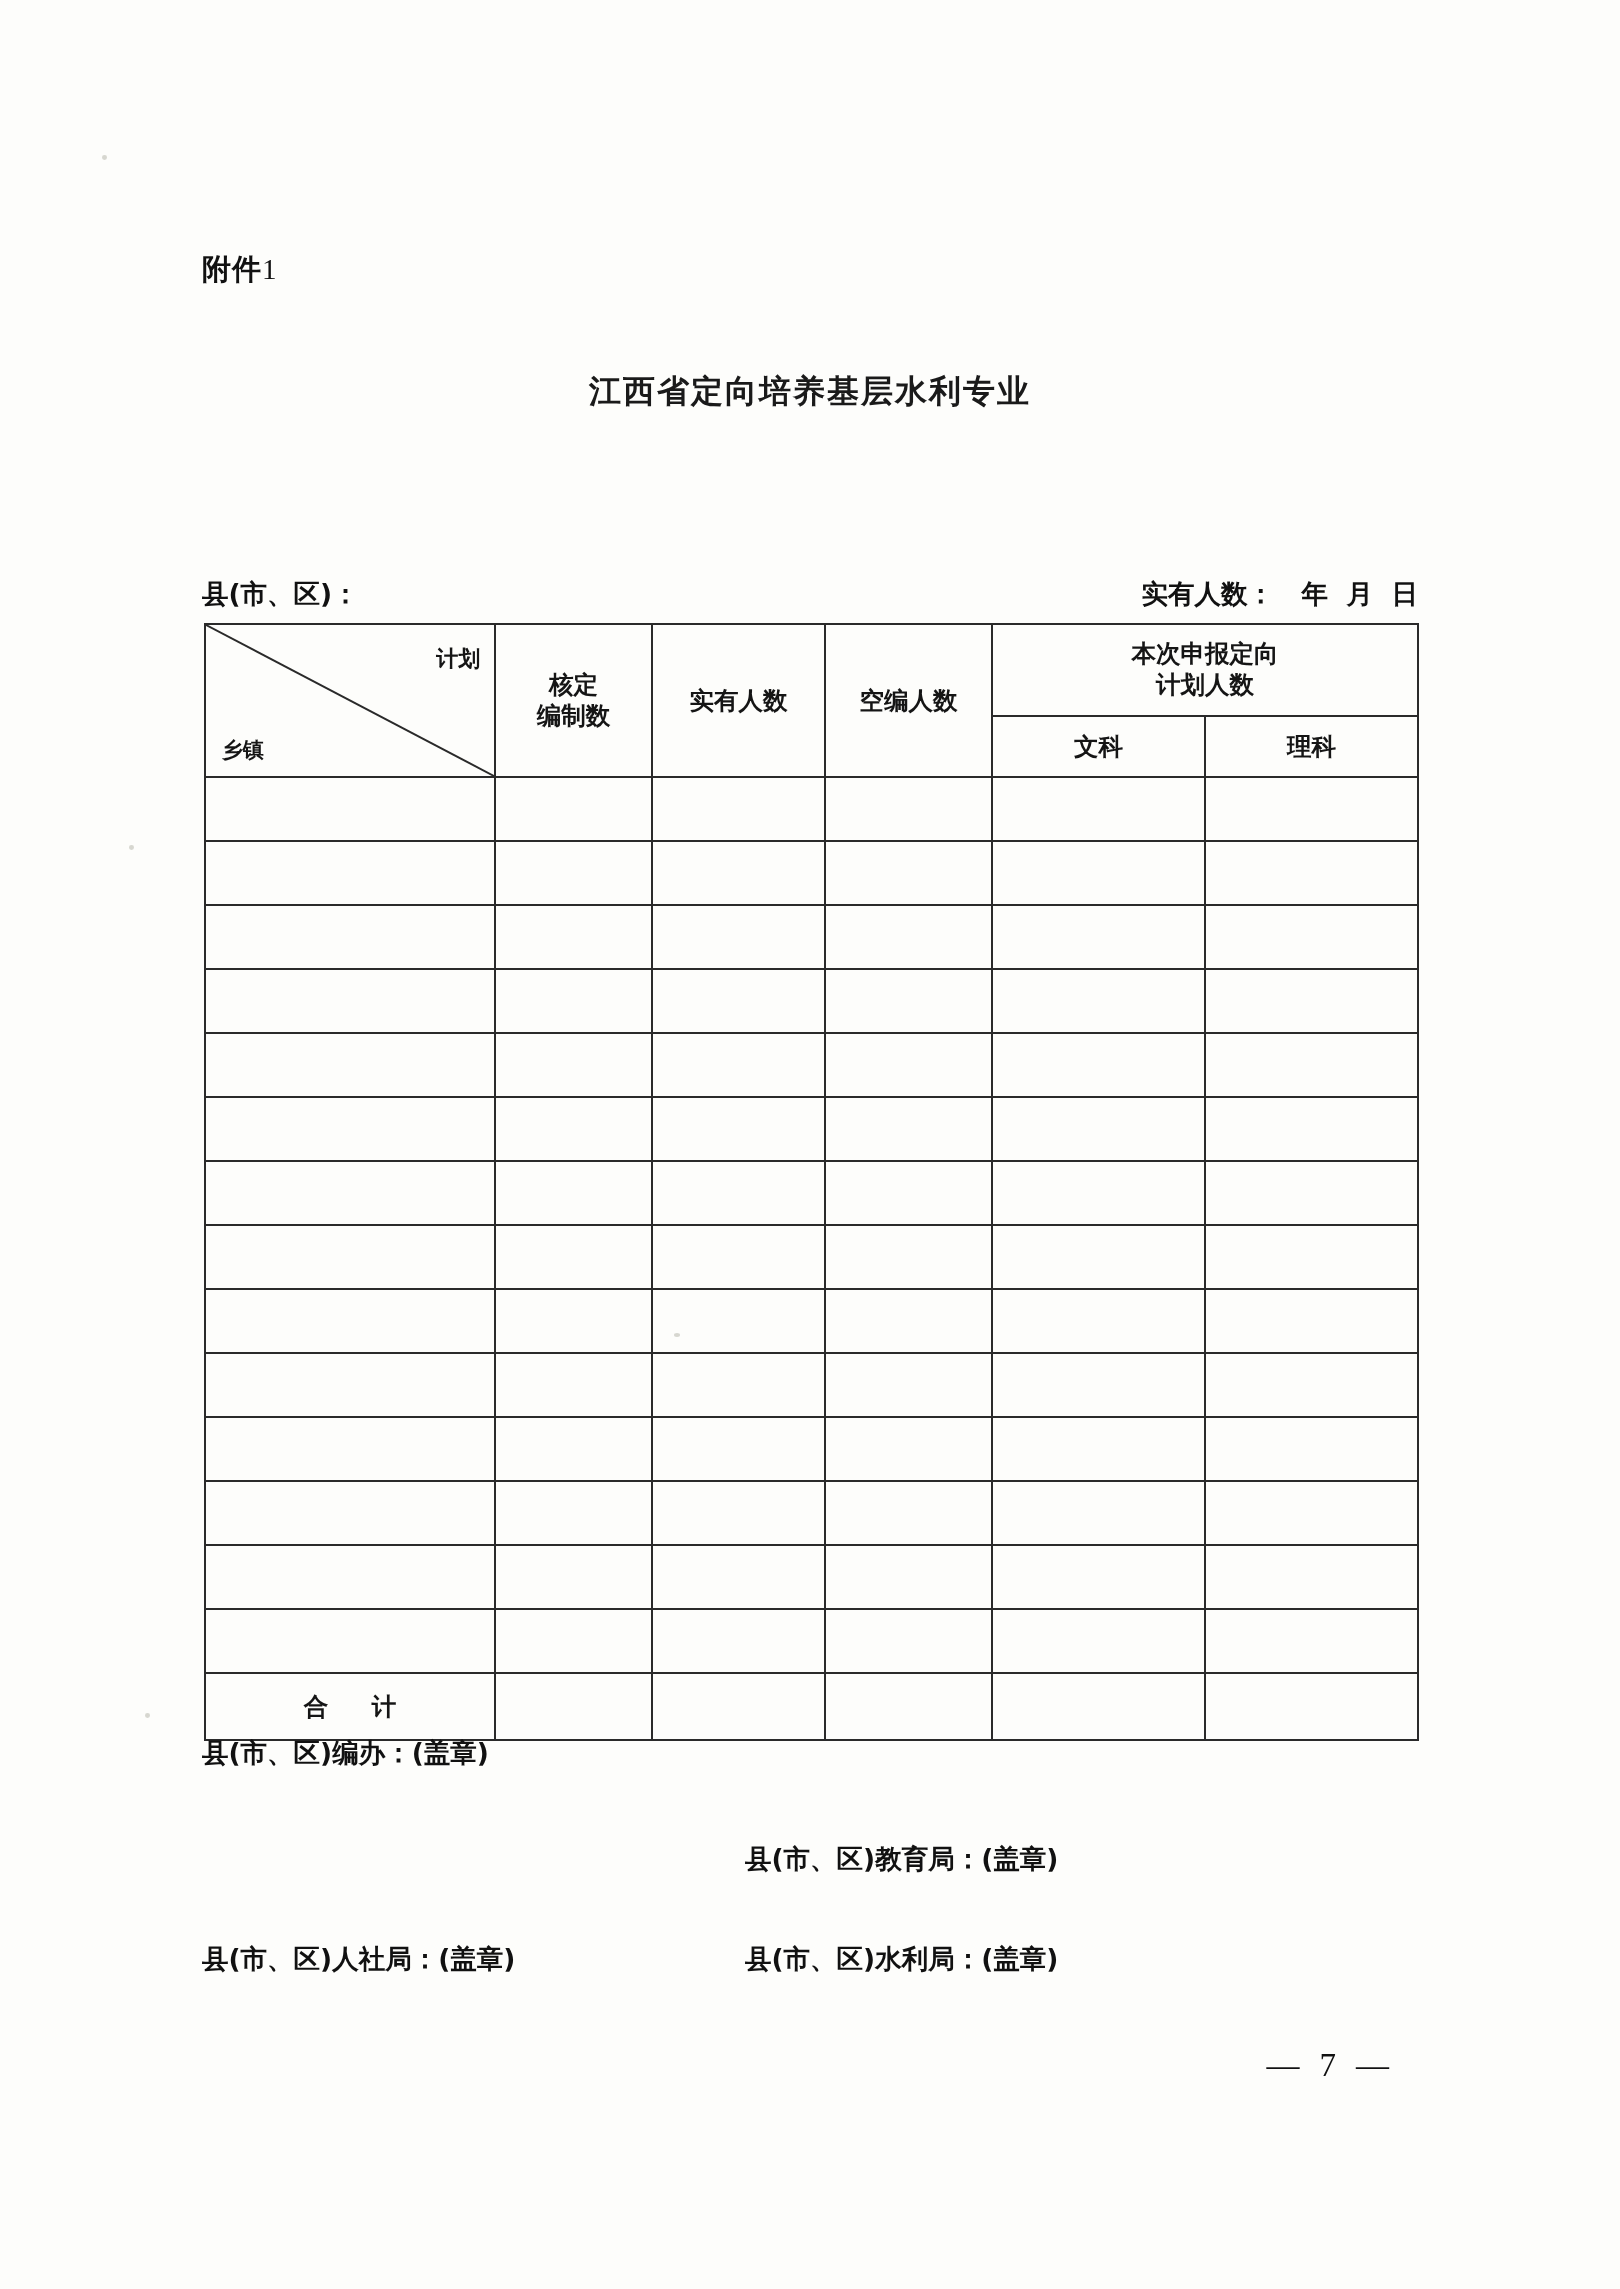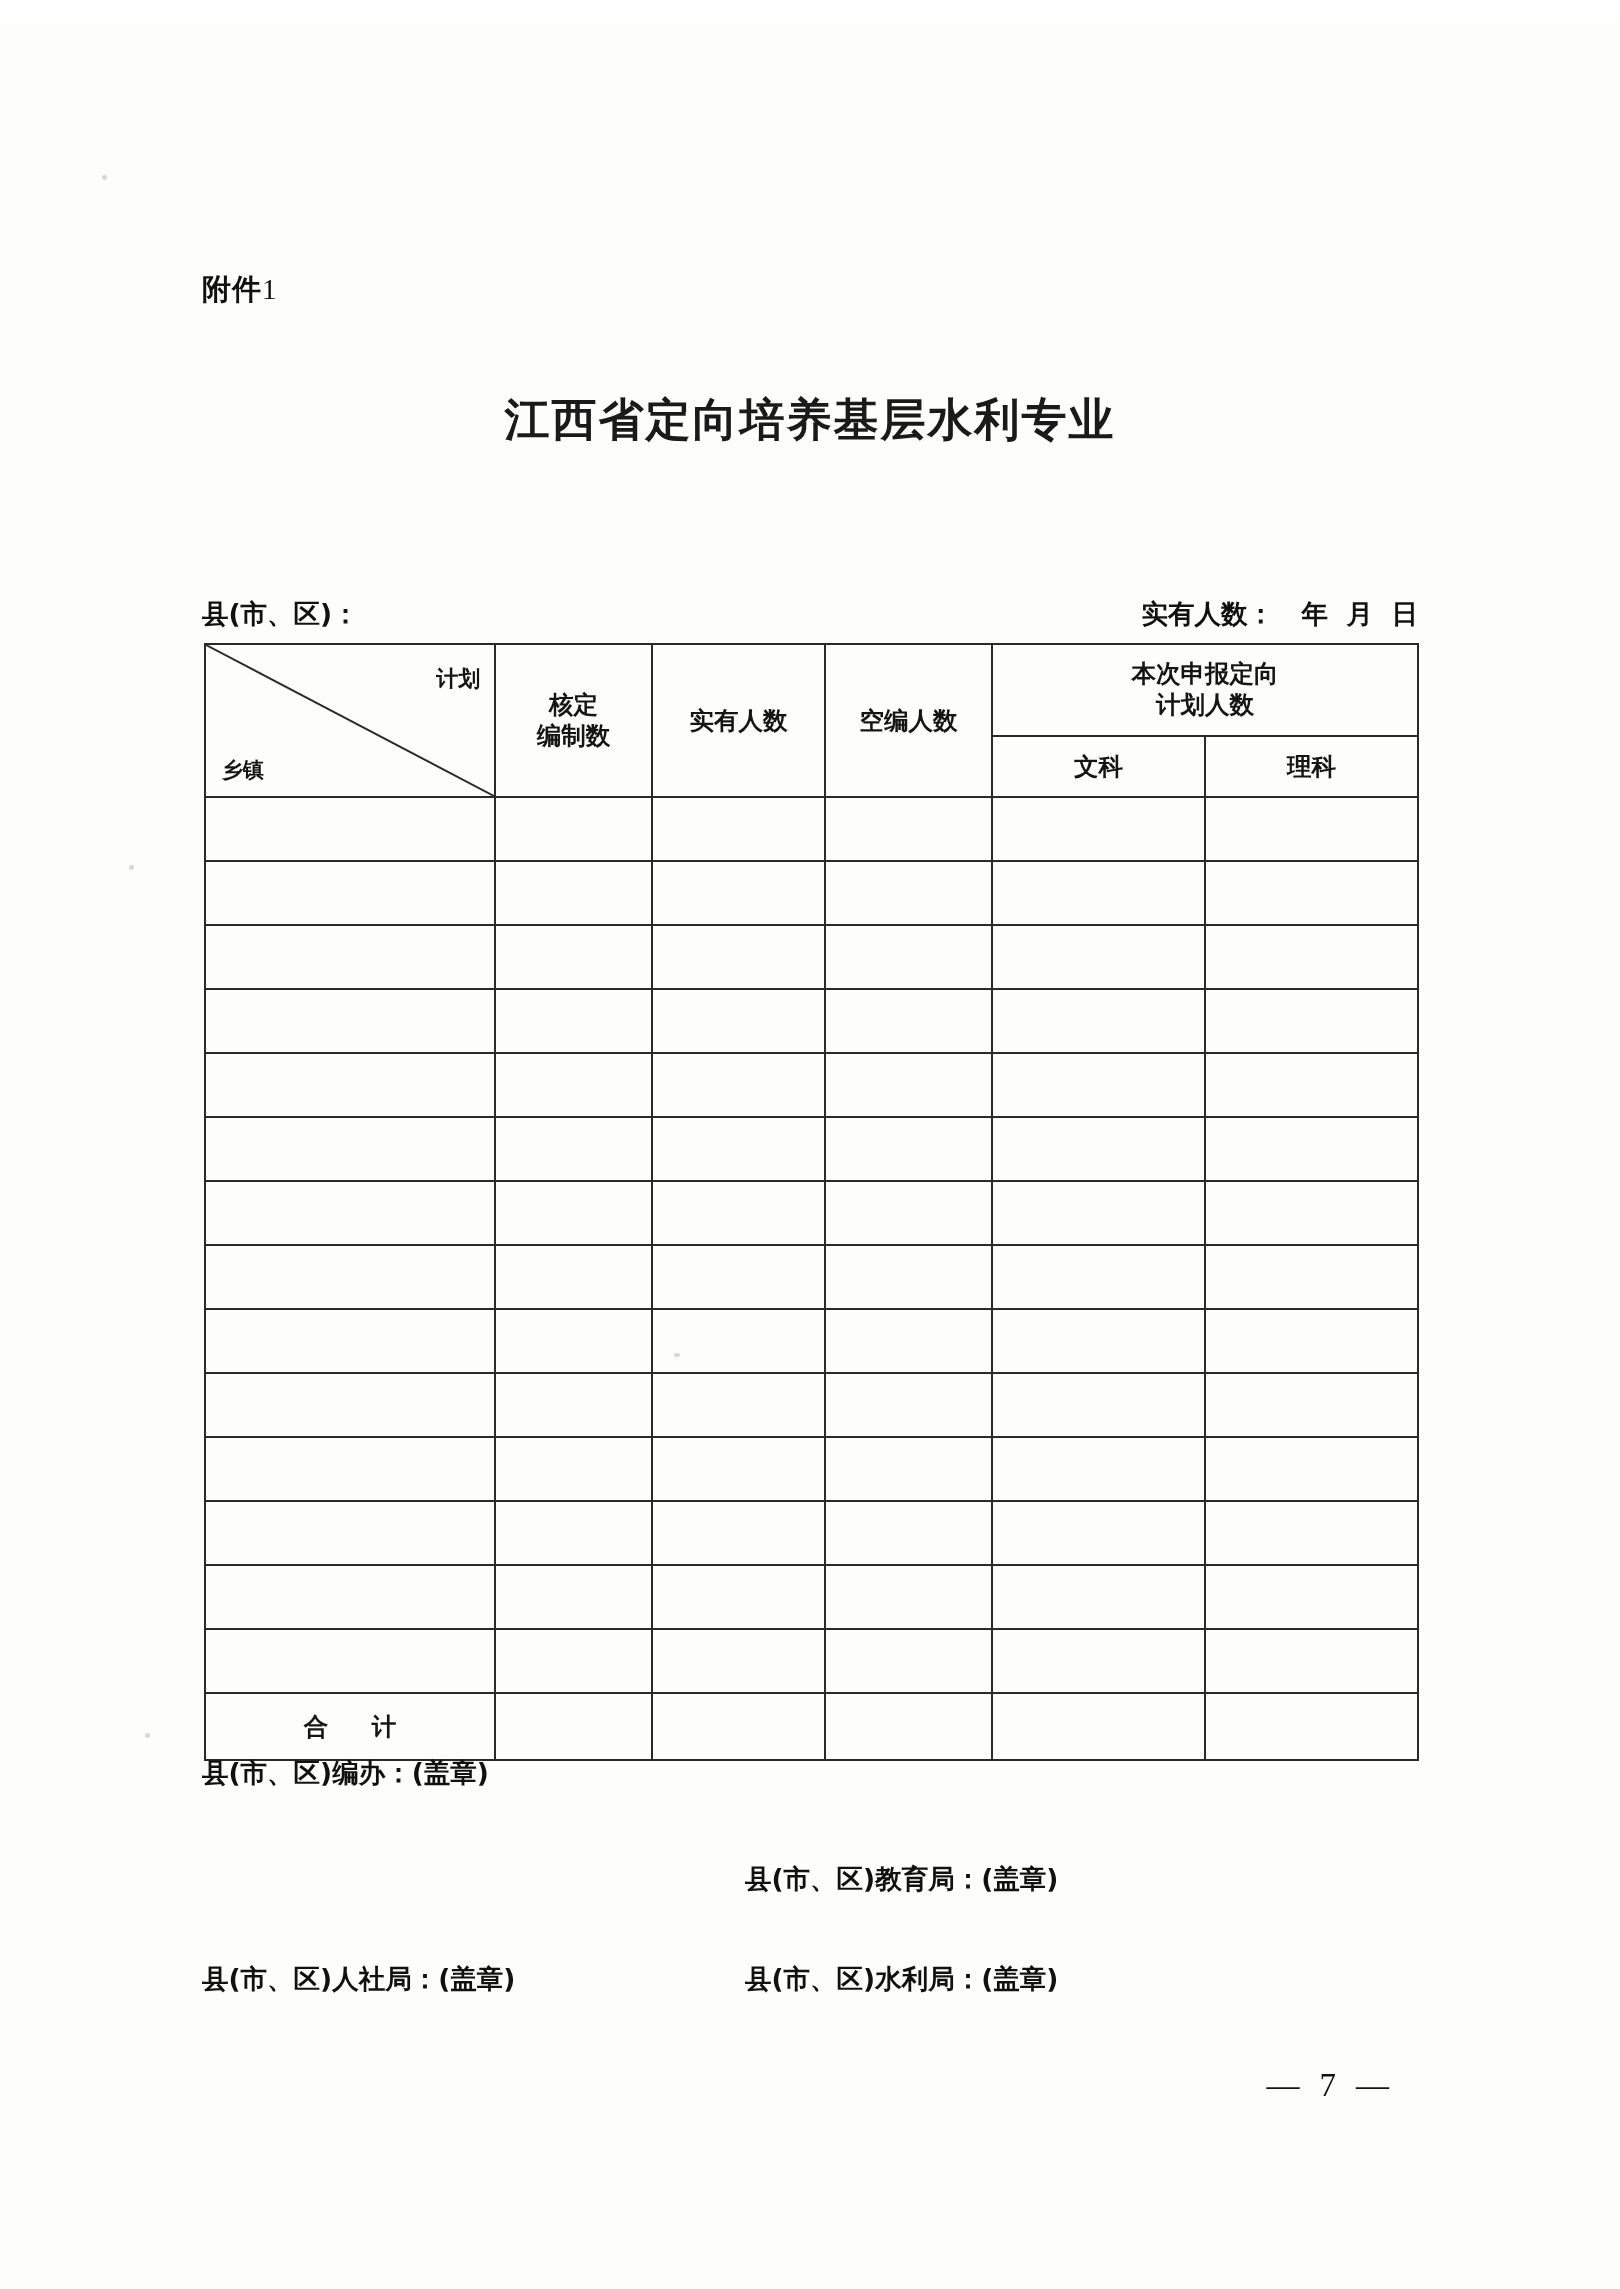--- a/index.html
+++ b/index.html
@@ -12,21 +12,20 @@
     height: 2290px;
     position: relative;
     font-family: "Liberation Serif", serif;
     color: #111;
     overflow: hidden;
   }
   .page {
     position: absolute;
     inset: 0;
     background: #fdfdfb;
-    margin-top: 20px;
   }
   
   .speck {
     position: absolute;
     background: #c9c9c2;
     border-radius: 50%;
     opacity: .75;
   }
 
   .attachment-label {
@@ -42,21 +41,21 @@
     font-family: "Liberation Serif", serif;
     font-weight: normal;
     font-size: 29px;
   }
 
   .doc-title {
     position: absolute;
     left: 0;
     right: 0;
     text-align: center;
-    font-size: 45px;
+    font-size: 32px;
     font-weight: bold;
     letter-spacing: 2px;
     font-family: "DejaVu Sans", sans-serif;
     color: #1a1a1a;
   }
   .doc-title.line1 { top: 370px; }
   .doc-title.line2 { top: 472px; }
 
   .meta-row {
     position: absolute;

